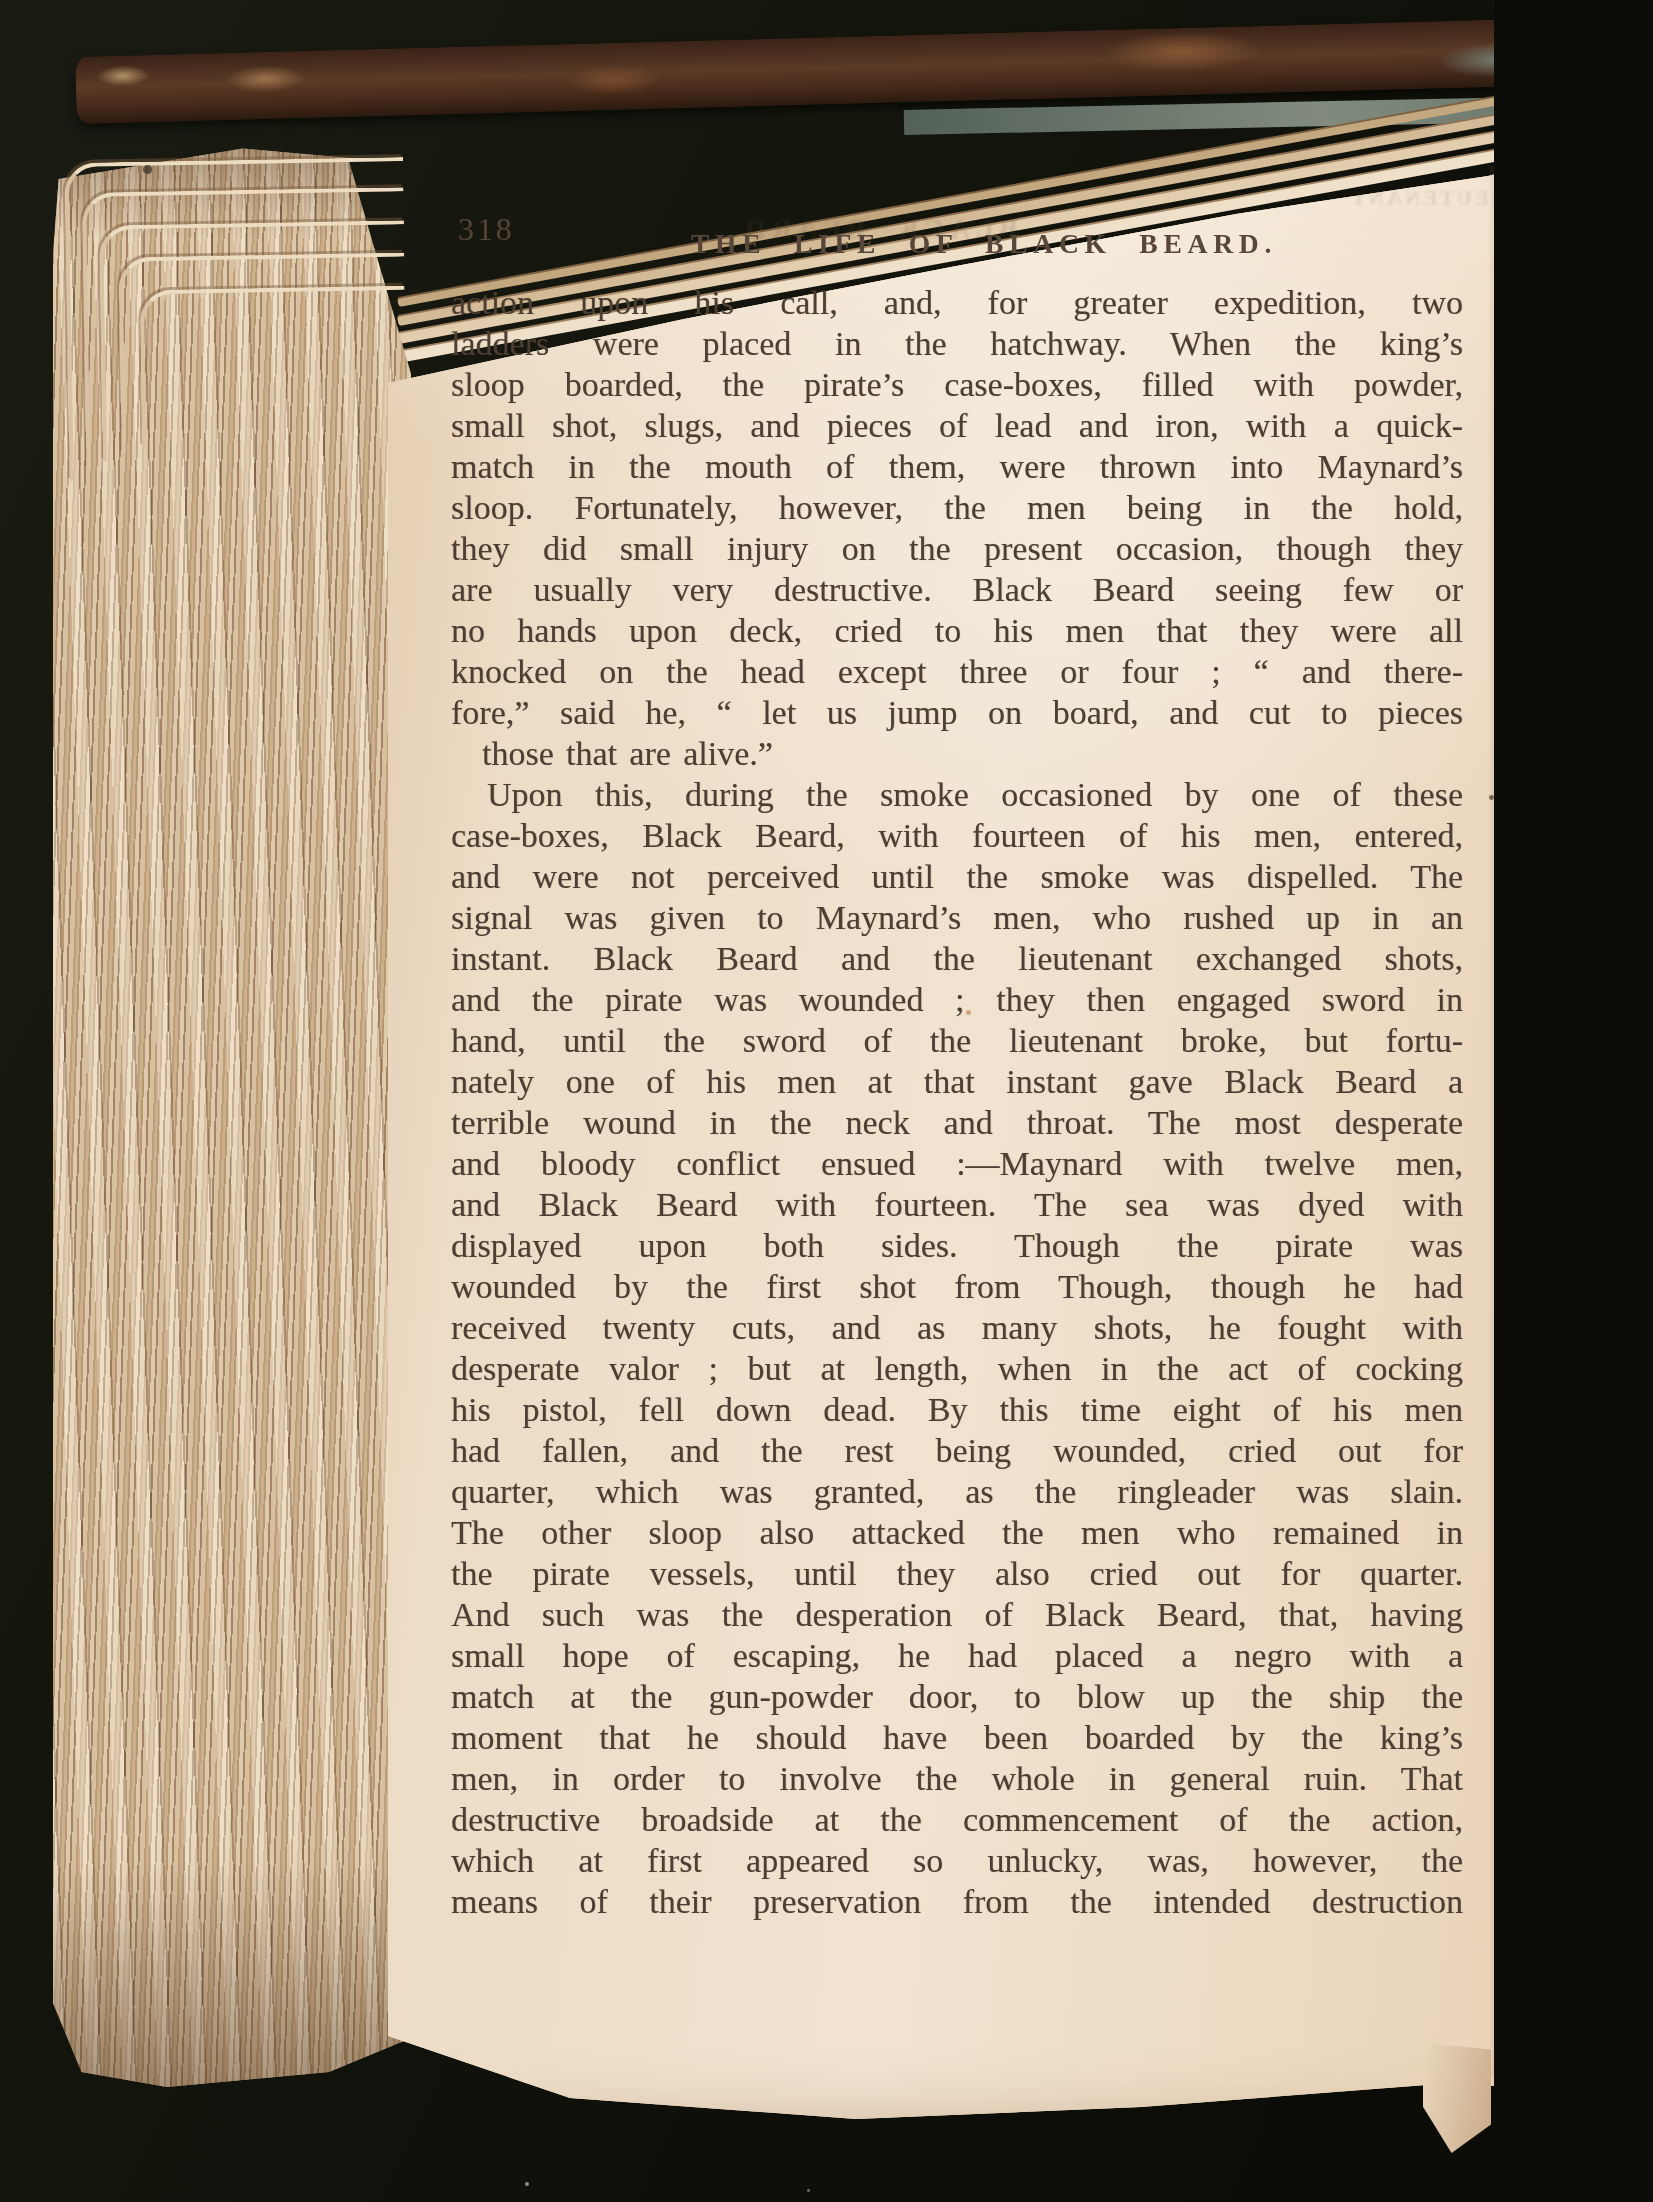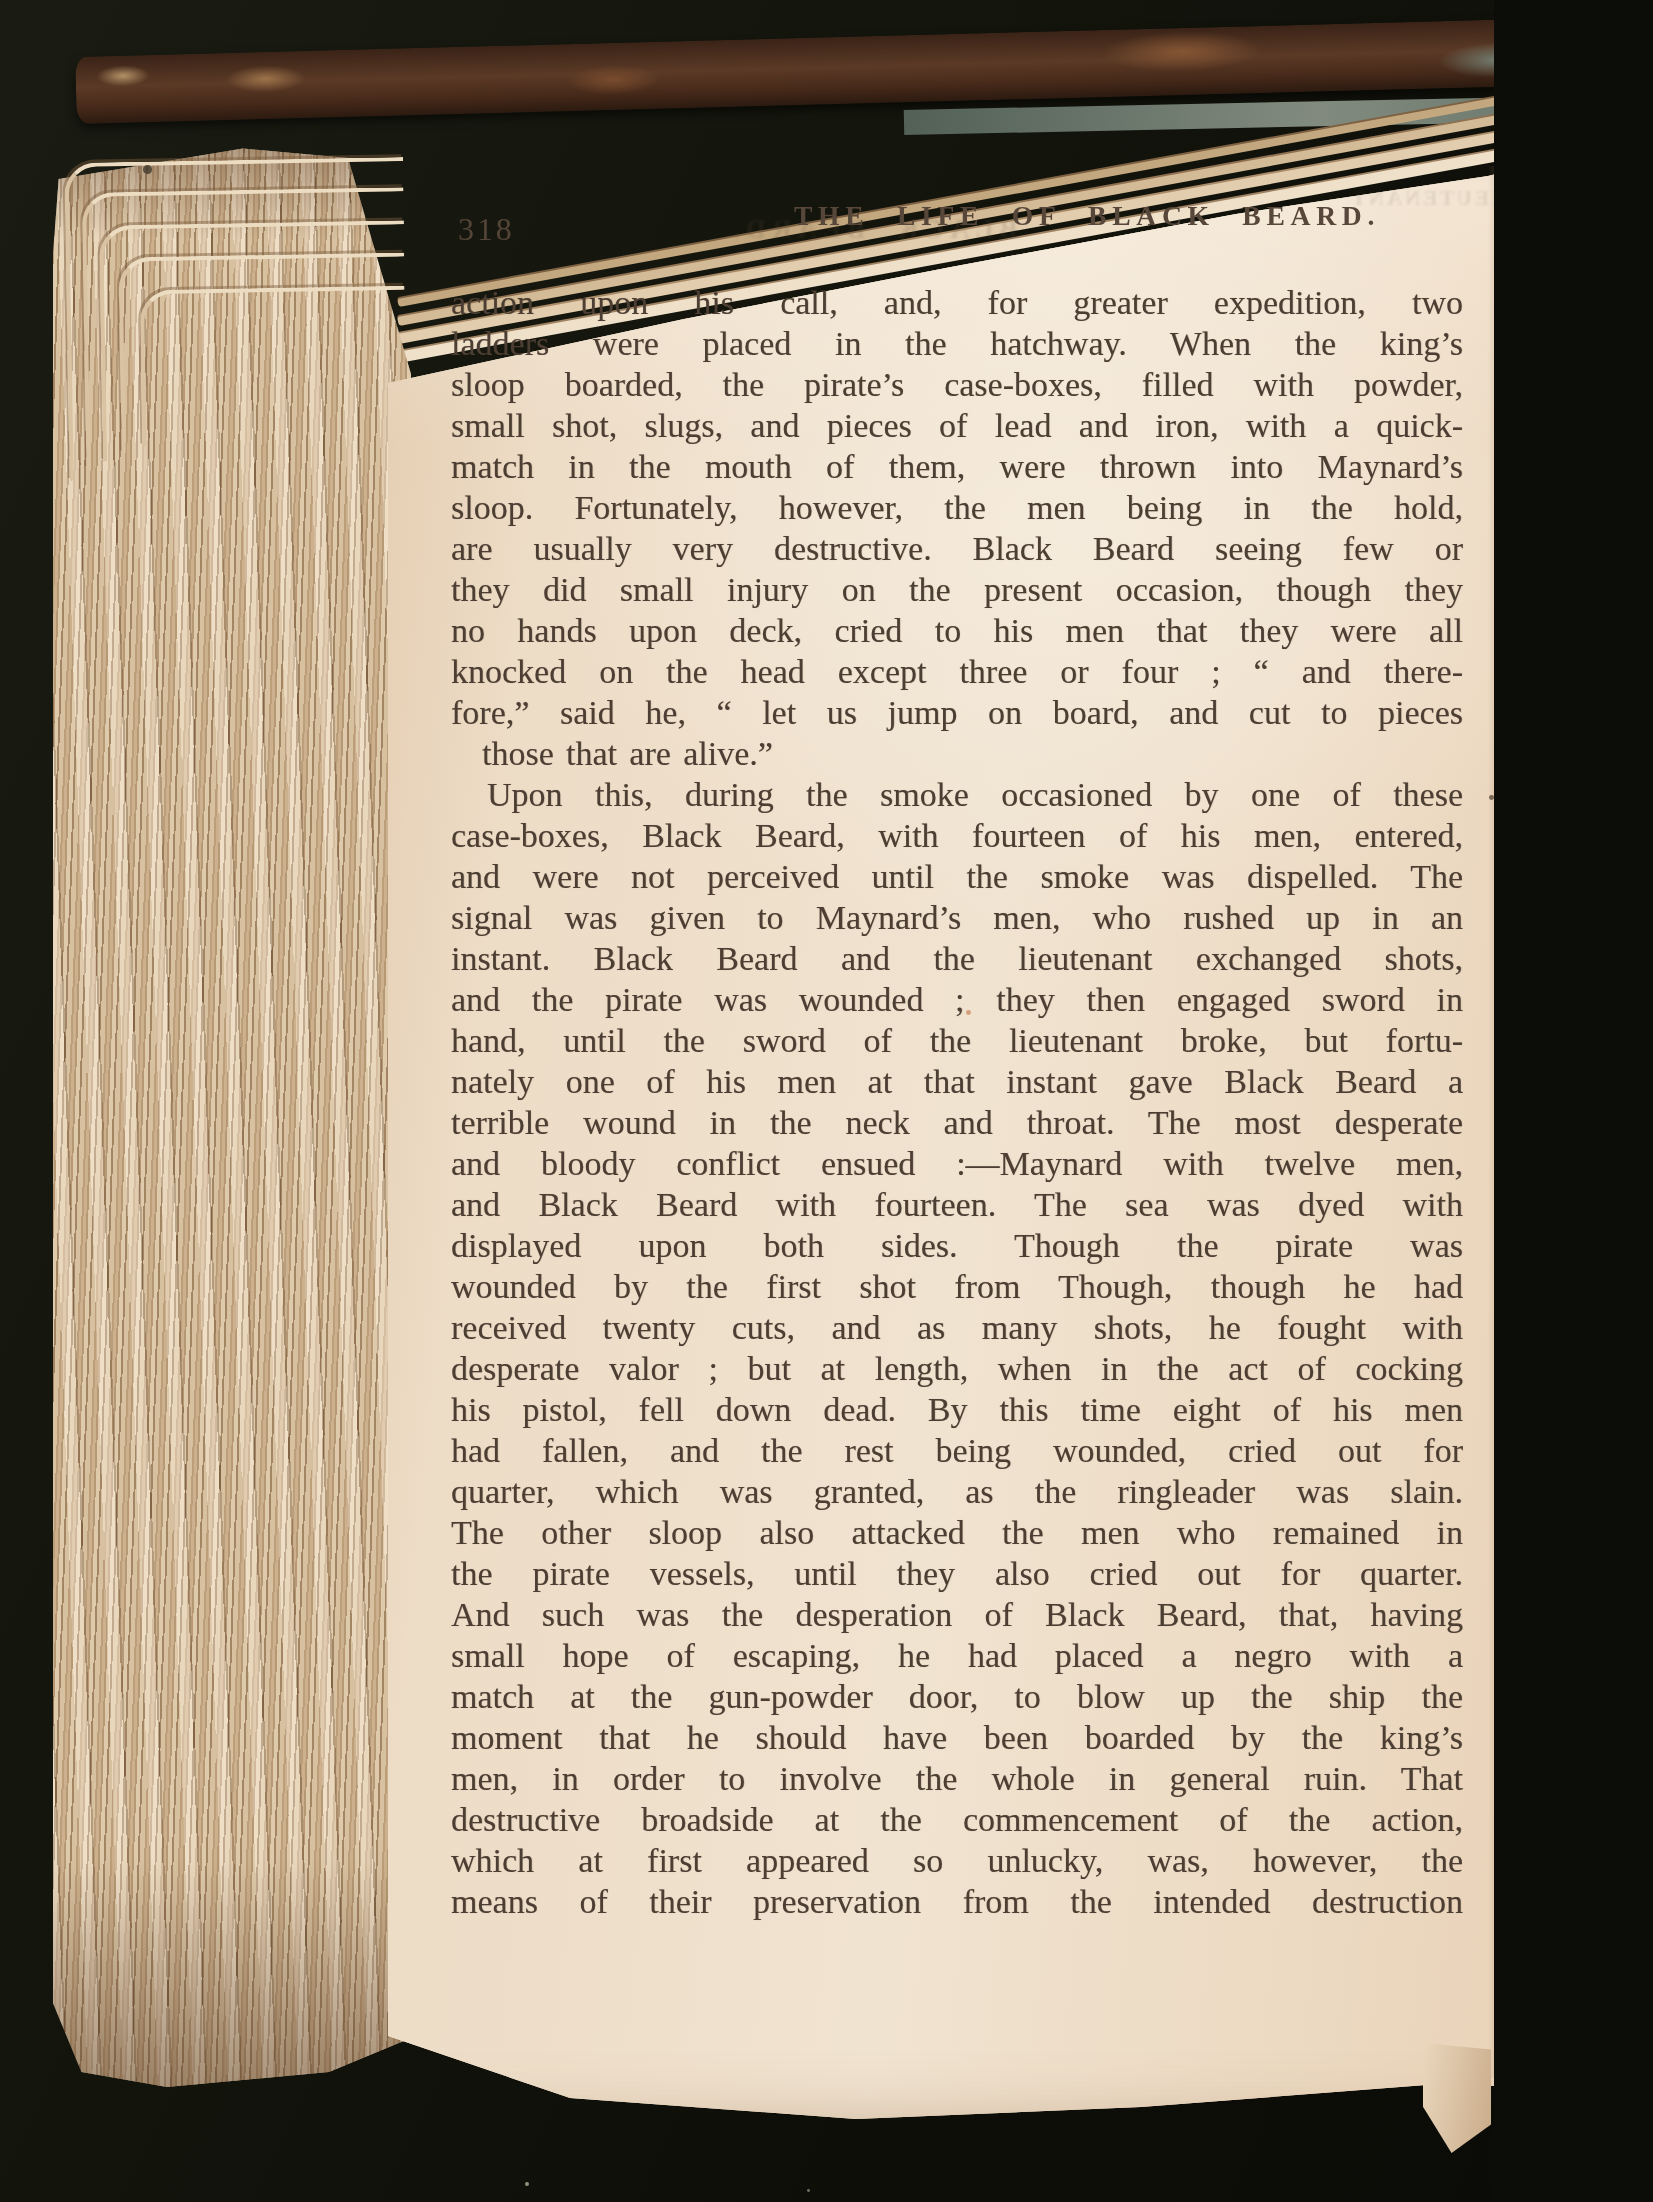--- a/index.html
+++ b/index.html
@@ -73,21 +73,21 @@
     background:linear-gradient(100deg,#ead7bd,#c9ab89);}
   
   .speck{position:absolute;border-radius:50%;}
   .sp1{left:525px;top:2182px;width:3.8px;height:3.8px;background:#cfc4b0;opacity:.7;}
   .sp2{left:807px;top:2189px;width:2.9px;height:2.9px;background:#b8ac98;opacity:.6;}
   .sp3{left:143px;top:165px;width:8.6px;height:8.6px;background:#3c342a;opacity:.75;}
   .sp4{left:1489px;top:795px;width:4.8px;height:4.8px;background:#5f4e3e;opacity:.8;}
   .sp5{left:966px;top:1010px;width:4.8px;height:4.8px;background:#c06a38;opacity:.55;}
   
   .pagenum{position:absolute;left:458px;top:211px;font-size:32px;letter-spacing:2.9px;color:#544437;}
-  .runtitle{position:absolute;left:691px;top:200px;width:689px;text-align:right;
+  .runtitle{position:absolute;left:691px;top:228px;width:689px;text-align:left;
     font-size:27.6px;font-weight:bold;letter-spacing:5.7px;word-spacing:15px;color:#57473a;}
   .ghost{position:absolute;transform:scaleX(-1);filter:blur(1px);font-weight:bold;pointer-events:none;}
   .ghost1{left:571px;top:213px;width:447px;font-size:27.6px;letter-spacing:5.7px;word-spacing:13.3px;color:rgba(100,82,64,.17);}
   .ghost2{left:1317px;top:186px;width:200px;font-size:21px;letter-spacing:2.9px;color:rgba(100,82,64,.12);}
   .text-block{position:absolute;left:451px;top:282px;width:1012px;color:#4c3e33;}
   .line{
     height:41px;line-height:41px;font-size:34px;word-spacing:3.8px;
     text-align:justify;text-align-last:justify;white-space:nowrap;
     text-shadow:0.4px 0.4px 0.7px rgba(60,45,30,.35);
   }
@@ -129,22 +129,22 @@
   <div class="runtitle">THE LIFE OF BLACK BEARD.</div>
 
   <div class="text-block">
     <div class="para1">
         <div class="line">action upon his call, and, for greater expedition, two</div>
         <div class="line">ladders were placed in the hatchway.  When the king’s</div>
         <div class="line">sloop boarded, the pirate’s case-boxes, filled with powder,</div>
         <div class="line">small shot, slugs, and pieces of lead and iron, with a quick-</div>
         <div class="line">match in the mouth of them, were thrown into Maynard’s</div>
         <div class="line">sloop.  Fortunately, however, the men being in the hold,</div>
+        <div class="line">they did small injury on the present occasion, though they</div>
         <div class="line">are usually very destructive.  Black Beard seeing few or</div>
-        <div class="line">they did small injury on the present occasion, though they</div>
         <div class="line">no hands upon deck, cried to his men that they were all</div>
         <div class="line">knocked on the head except three or four ; “ and there-</div>
         <div class="line">fore,” said he, “ let us jump on board, and cut to pieces</div>
         <div class="line">those that are alive.”</div>
       </div>
     <div class="para2">
         <div class="line">Upon this, during the smoke occasioned by one of these</div>
         <div class="line">case-boxes, Black Beard, with fourteen of his men, entered,</div>
         <div class="line">and were not perceived until the smoke was dispelled.  The</div>
         <div class="line">signal was given to Maynard’s men, who rushed up in an</div>

